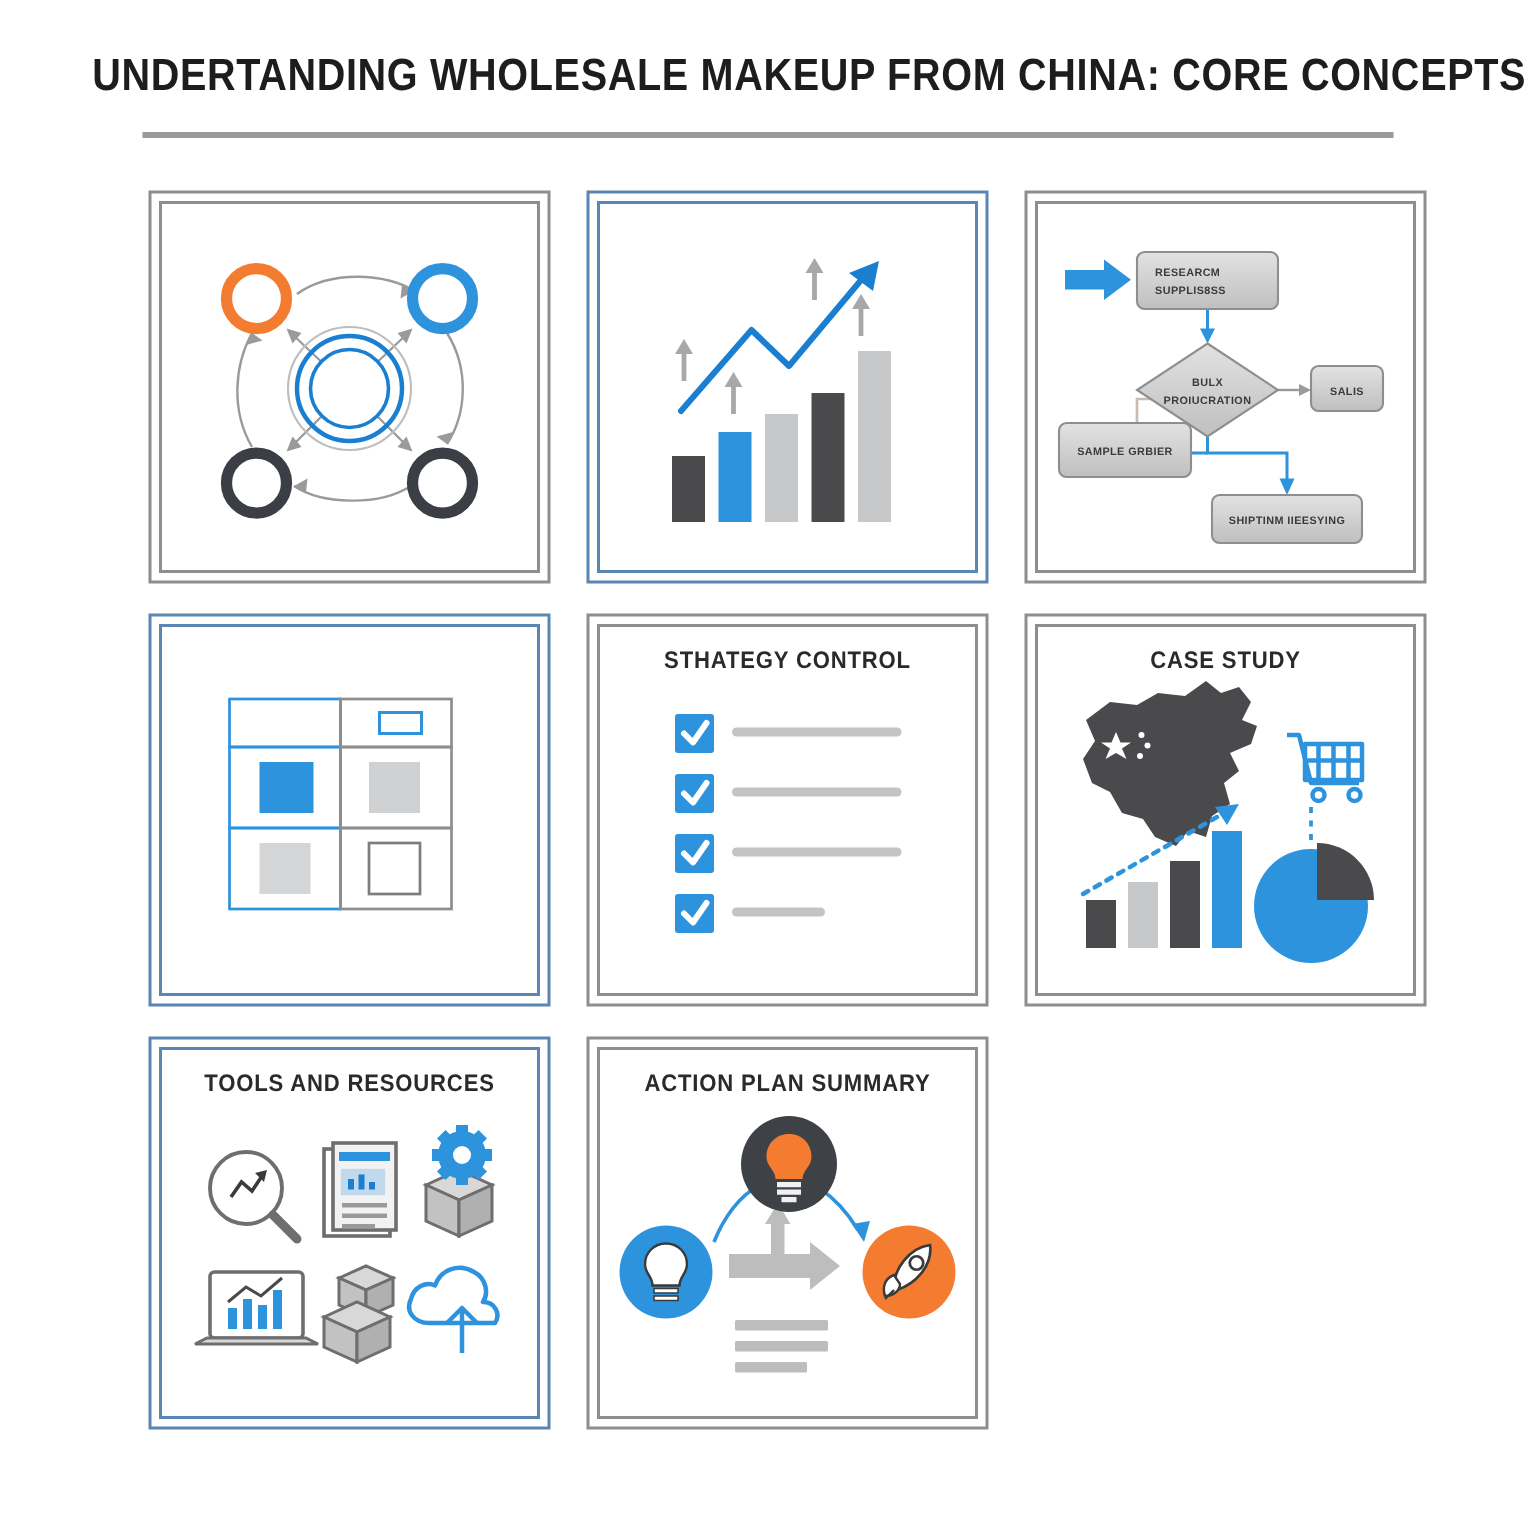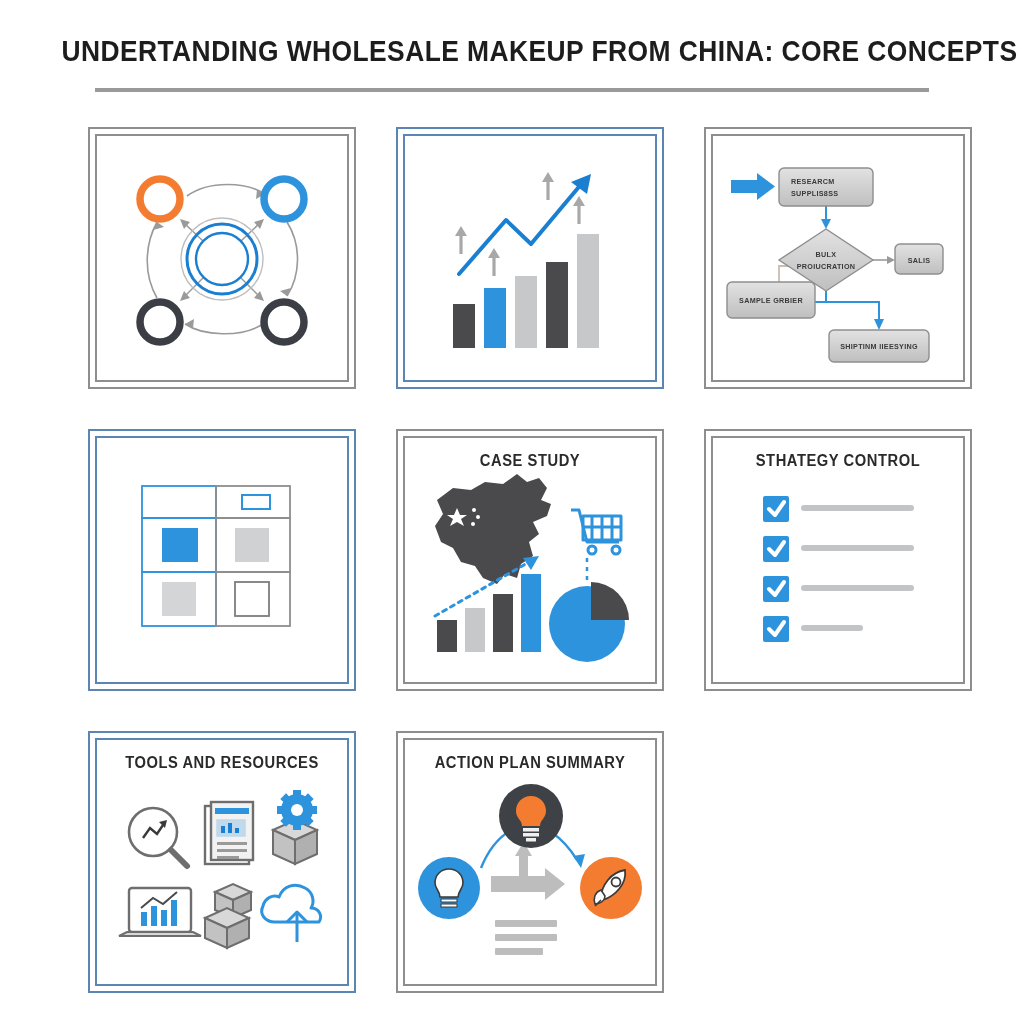--- a/index.html
+++ b/index.html
@@ -46,30 +46,29 @@
     left: 95px;
     top: 54px;
     width: 834px;
     height: 4px;
     background: #9a9a9a;
   }
 
   
   #panel-grid {
     position: absolute;
-    left: 88px;
+    left: 99px;
     top: 127px;
     width: 856px;
     height: 840px;
     display: grid;
     grid-template-columns: repeat(3, 268px);
     grid-template-rows: repeat(3, 262px);
     column-gap: 24px;
     row-gap: 20px;
-    gap: 40px;
   }
 
   .panel {
     position: relative;
     background: #ffffff;
     box-sizing: border-box;
     border: 2px solid #8e8e8e;
     padding: 5px;
   }
   .panel.blue {
@@ -286,20 +285,50 @@
             <rect x="65" y="144" width="34" height="34" fill="#d3d5d7"></rect>
             <rect x="138" y="144" width="34" height="34" fill="none" stroke="#7d7d7d" stroke-width="1.8"></rect>
           </svg>
         </div>
       </div>
     </div>
 
 
     <div class="panel">
       <div class="panel-inner">
+        <div class="panel-title">STHATEGY CONTROL</div>
+        <div class="stage">
+          <svg viewBox="0 0 250 244">
+            <g>
+              <rect x="50" y="58" width="26" height="26" rx="2" fill="#2e93dd"></rect>
+              <polyline points="56,71 62,77 71,64" fill="none" stroke="#ffffff" stroke-width="4" stroke-linecap="round" stroke-linejoin="round"></polyline>
+              <rect x="88" y="67" width="113" height="6" rx="3" fill="#c2c4c6"></rect>
+            </g>
+            <g>
+              <rect x="50" y="98" width="26" height="26" rx="2" fill="#2e93dd"></rect>
+              <polyline points="56,111 62,117 71,104" fill="none" stroke="#ffffff" stroke-width="4" stroke-linecap="round" stroke-linejoin="round"></polyline>
+              <rect x="88" y="107" width="113" height="6" rx="3" fill="#c2c4c6"></rect>
+            </g>
+            <g>
+              <rect x="50" y="138" width="26" height="26" rx="2" fill="#2e93dd"></rect>
+              <polyline points="56,151 62,157 71,144" fill="none" stroke="#ffffff" stroke-width="4" stroke-linecap="round" stroke-linejoin="round"></polyline>
+              <rect x="88" y="147" width="113" height="6" rx="3" fill="#c2c4c6"></rect>
+            </g>
+            <g>
+              <rect x="50" y="178" width="26" height="26" rx="2" fill="#2e93dd"></rect>
+              <polyline points="56,191 62,197 71,184" fill="none" stroke="#ffffff" stroke-width="4" stroke-linecap="round" stroke-linejoin="round"></polyline>
+              <rect x="88" y="187" width="62" height="6" rx="3" fill="#c2c4c6"></rect>
+            </g>
+          </svg>
+        </div>
+      </div>
+    </div>
+
+    <div class="panel">
+      <div class="panel-inner">
         <div class="panel-title">CASE STUDY</div>
         <div class="stage">
           <svg viewBox="0 0 250 244">
 
             <g>
               <path fill="#4a4a4d" d="M32,62 L48,50 L66,52 L80,44 L98,46 L112,36 L122,44
                        L134,40 L142,50 L136,62 L146,66 L142,78 L128,84 L134,96
                        L124,104 L128,118 L116,126 L112,140 L100,136 L92,146
                        L78,140 L70,128 L56,124 L48,110 L36,104 L30,88 L38,76 Z"></path>
               <polygon fill="#ffffff" points="52,70 55,77 62,77 56,81 59,88 52,84 45,88 48,81 42,77 49,77"></polygon>
@@ -327,50 +356,20 @@
             <rect x="116" y="136" width="20" height="78" fill="#2e93dd"></rect>
 
             <g>
               <line x1="30" y1="178" x2="124" y2="124" stroke="#2e93dd" stroke-width="3" stroke-dasharray="4 5" stroke-linecap="round"></line>
               <polygon points="134,118 118,120 126,132" fill="#2e93dd"></polygon>
             </g>
 
             <g>
               <circle cx="182" cy="186" r="38" fill="#2e93dd"></circle>
               <path d="M182,186 L182,148 A38,38 0 0,1 220,186 Z" fill="#4a4a4d" transform="translate(4,-4)"></path>
-            </g>
-          </svg>
-        </div>
-      </div>
-    </div>
-
-    <div class="panel">
-      <div class="panel-inner">
-        <div class="panel-title">STHATEGY CONTROL</div>
-        <div class="stage">
-          <svg viewBox="0 0 250 244">
-            <g>
-              <rect x="50" y="58" width="26" height="26" rx="2" fill="#2e93dd"></rect>
-              <polyline points="56,71 62,77 71,64" fill="none" stroke="#ffffff" stroke-width="4" stroke-linecap="round" stroke-linejoin="round"></polyline>
-              <rect x="88" y="67" width="113" height="6" rx="3" fill="#c2c4c6"></rect>
-            </g>
-            <g>
-              <rect x="50" y="98" width="26" height="26" rx="2" fill="#2e93dd"></rect>
-              <polyline points="56,111 62,117 71,104" fill="none" stroke="#ffffff" stroke-width="4" stroke-linecap="round" stroke-linejoin="round"></polyline>
-              <rect x="88" y="107" width="113" height="6" rx="3" fill="#c2c4c6"></rect>
-            </g>
-            <g>
-              <rect x="50" y="138" width="26" height="26" rx="2" fill="#2e93dd"></rect>
-              <polyline points="56,151 62,157 71,144" fill="none" stroke="#ffffff" stroke-width="4" stroke-linecap="round" stroke-linejoin="round"></polyline>
-              <rect x="88" y="147" width="113" height="6" rx="3" fill="#c2c4c6"></rect>
-            </g>
-            <g>
-              <rect x="50" y="178" width="26" height="26" rx="2" fill="#2e93dd"></rect>
-              <polyline points="56,191 62,197 71,184" fill="none" stroke="#ffffff" stroke-width="4" stroke-linecap="round" stroke-linejoin="round"></polyline>
-              <rect x="88" y="187" width="62" height="6" rx="3" fill="#c2c4c6"></rect>
             </g>
           </svg>
         </div>
       </div>
     </div>
 
     <div class="panel blue">
       <div class="panel-inner">
         <div class="panel-title">TOOLS AND RESOURCES</div>
         <div class="stage">

